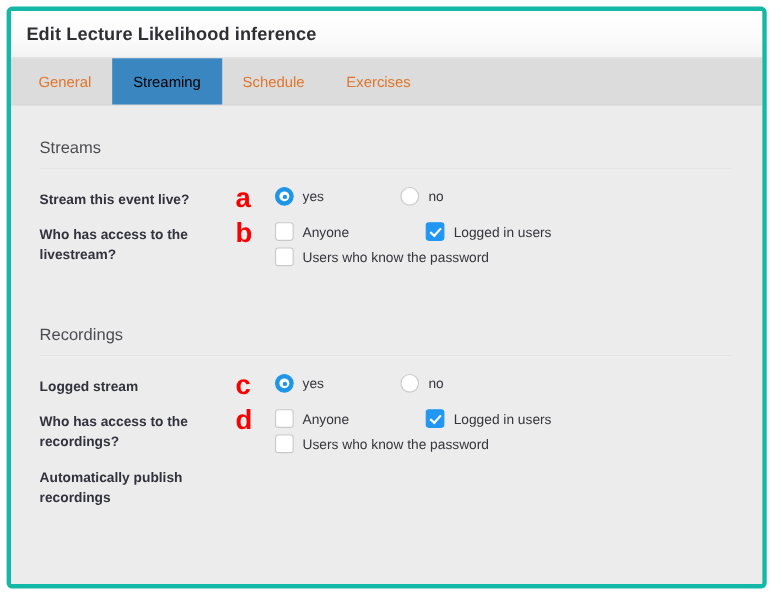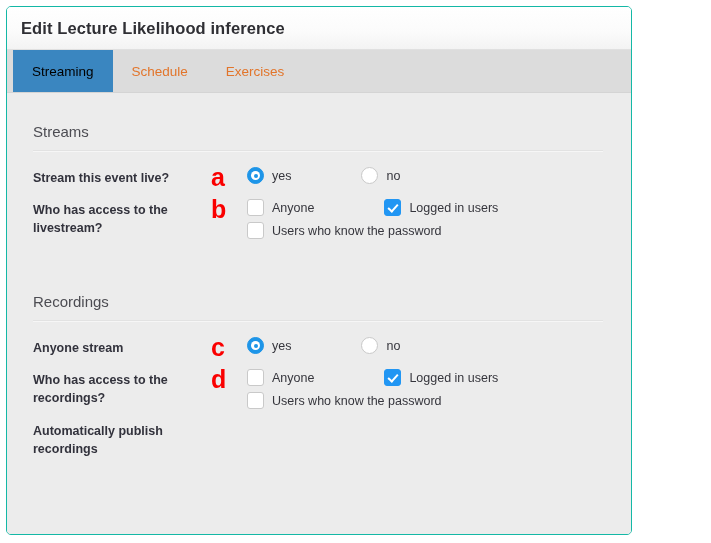--- a/index.html
+++ b/index.html
@@ -11,23 +11,23 @@
     width: 711px;
     height: 543px;
     font-family: "Liberation Sans", sans-serif;
     overflow: hidden;
   }
 
   .panel {
     position: absolute;
     left: 6px;
     top: 6px;
-    width: 626px;
+    width: 691px;
     height: 529px;
-    border: 1px solid #14b8a6;
+    border: 4px solid #14b8a6;
     border-radius: 5px;
     background: #ececec;
     box-sizing: border-box;
     overflow: hidden;
   }
 
   
   .panel-header {
     height: 43px;
     background: linear-gradient(to bottom, #ffffff 0%, #fbfbfb 60%, #f3f3f3 100%);
@@ -219,20 +219,21 @@
 </head>
 <body>
 
 <div class="panel">
 
   <div class="panel-header">
     <div class="panel-title">Edit Lecture Likelihood inference</div>
   </div>
 
   <div class="tabstrip" id="tabstrip">
+      <div class="tab">General</div>
       <div class="tab active">Streaming</div>
       <div class="tab">Schedule</div>
       <div class="tab">Exercises</div>
     </div>
 
   <div class="content" id="content">
       <div class="section-head">Streams</div>
       <div class="divider"></div>
       <div class="rows">
         <div class="row">
@@ -272,21 +273,21 @@
               </div>
             </div>
           </div>
         </div>
       </div>
       <div class="spacer-section"></div>
       <div class="section-head">Recordings</div>
       <div class="divider"></div>
       <div class="rows">
         <div class="row">
-          <div class="row-label">Anyone stream</div>
+          <div class="row-label">Logged stream</div>
           <div class="row-marker">c</div>
           <div class="row-controls">
             <div class="control-line">
               <div class="opt">
                 <span class="radio checked"></span>
                 <span class="opt-label">yes</span>
               </div>
               <div class="opt gap-wide">
                 <span class="radio"></span>
                 <span class="opt-label">no</span>

